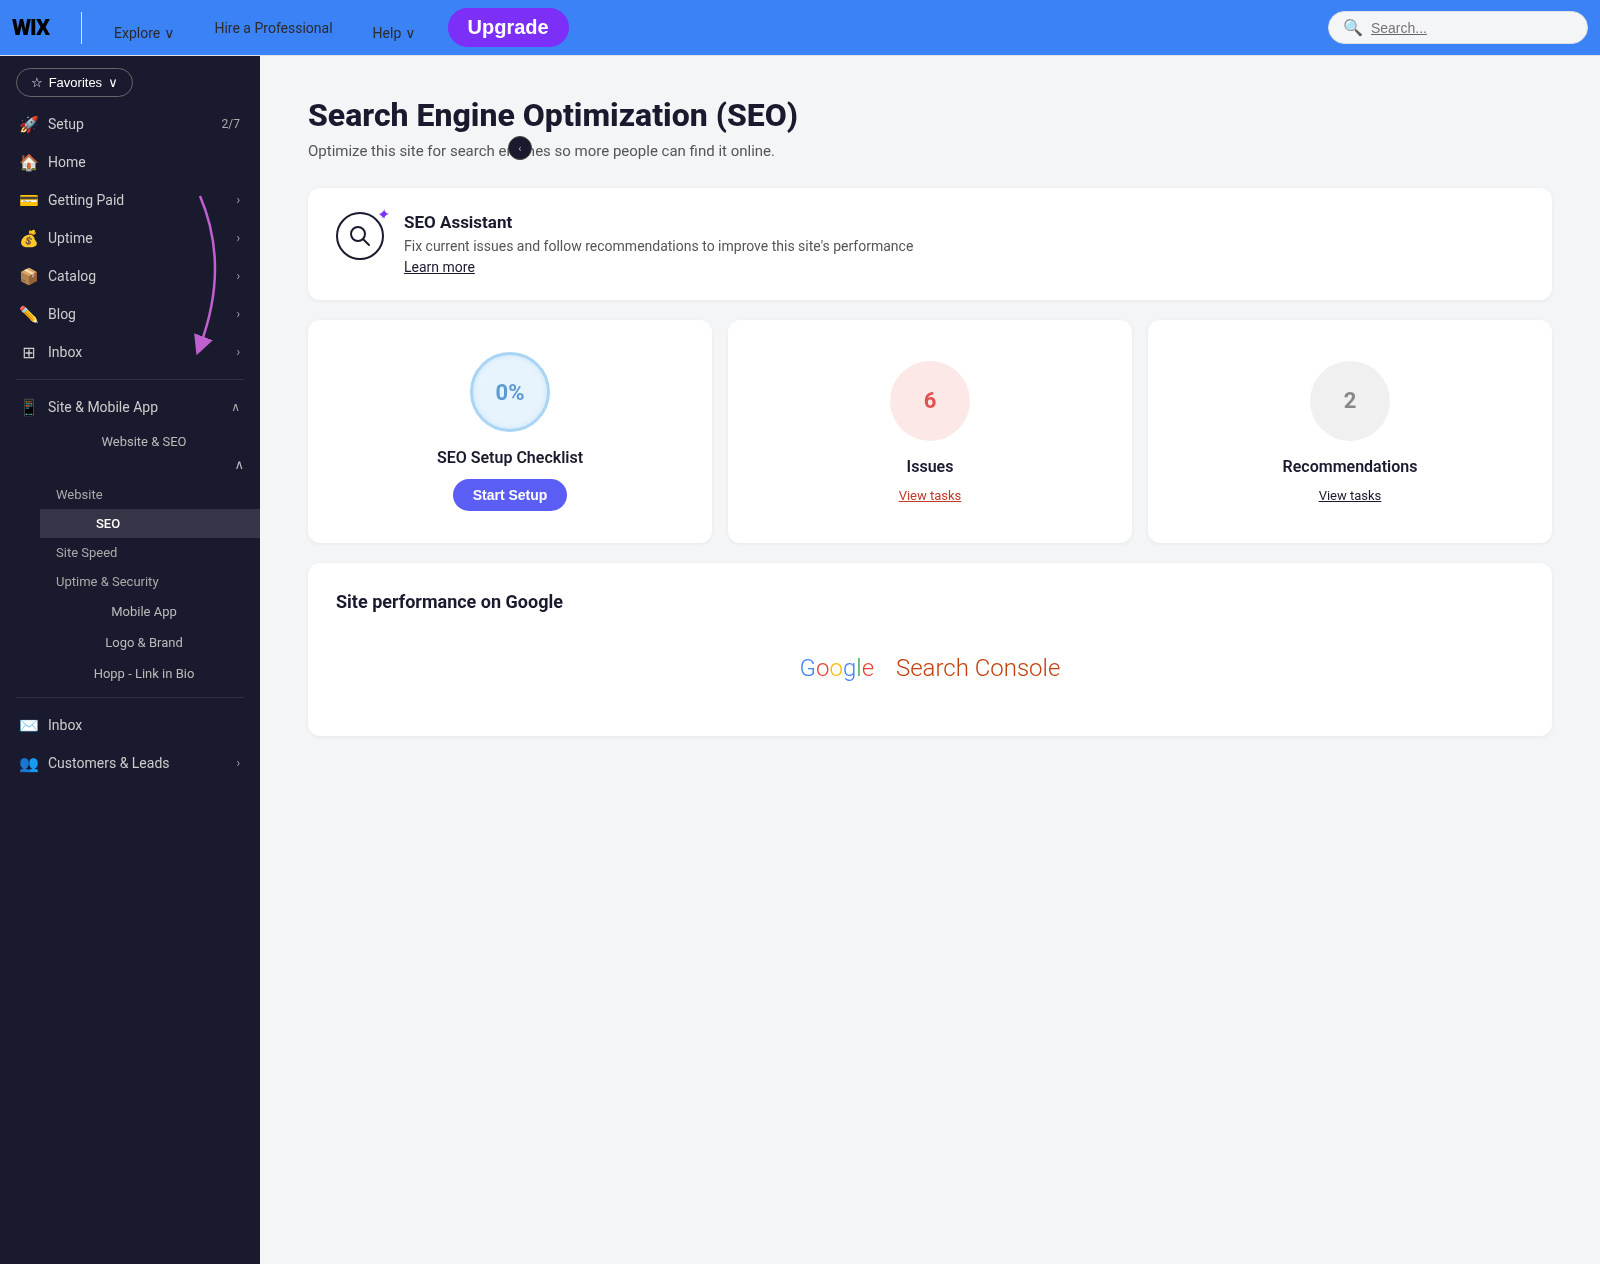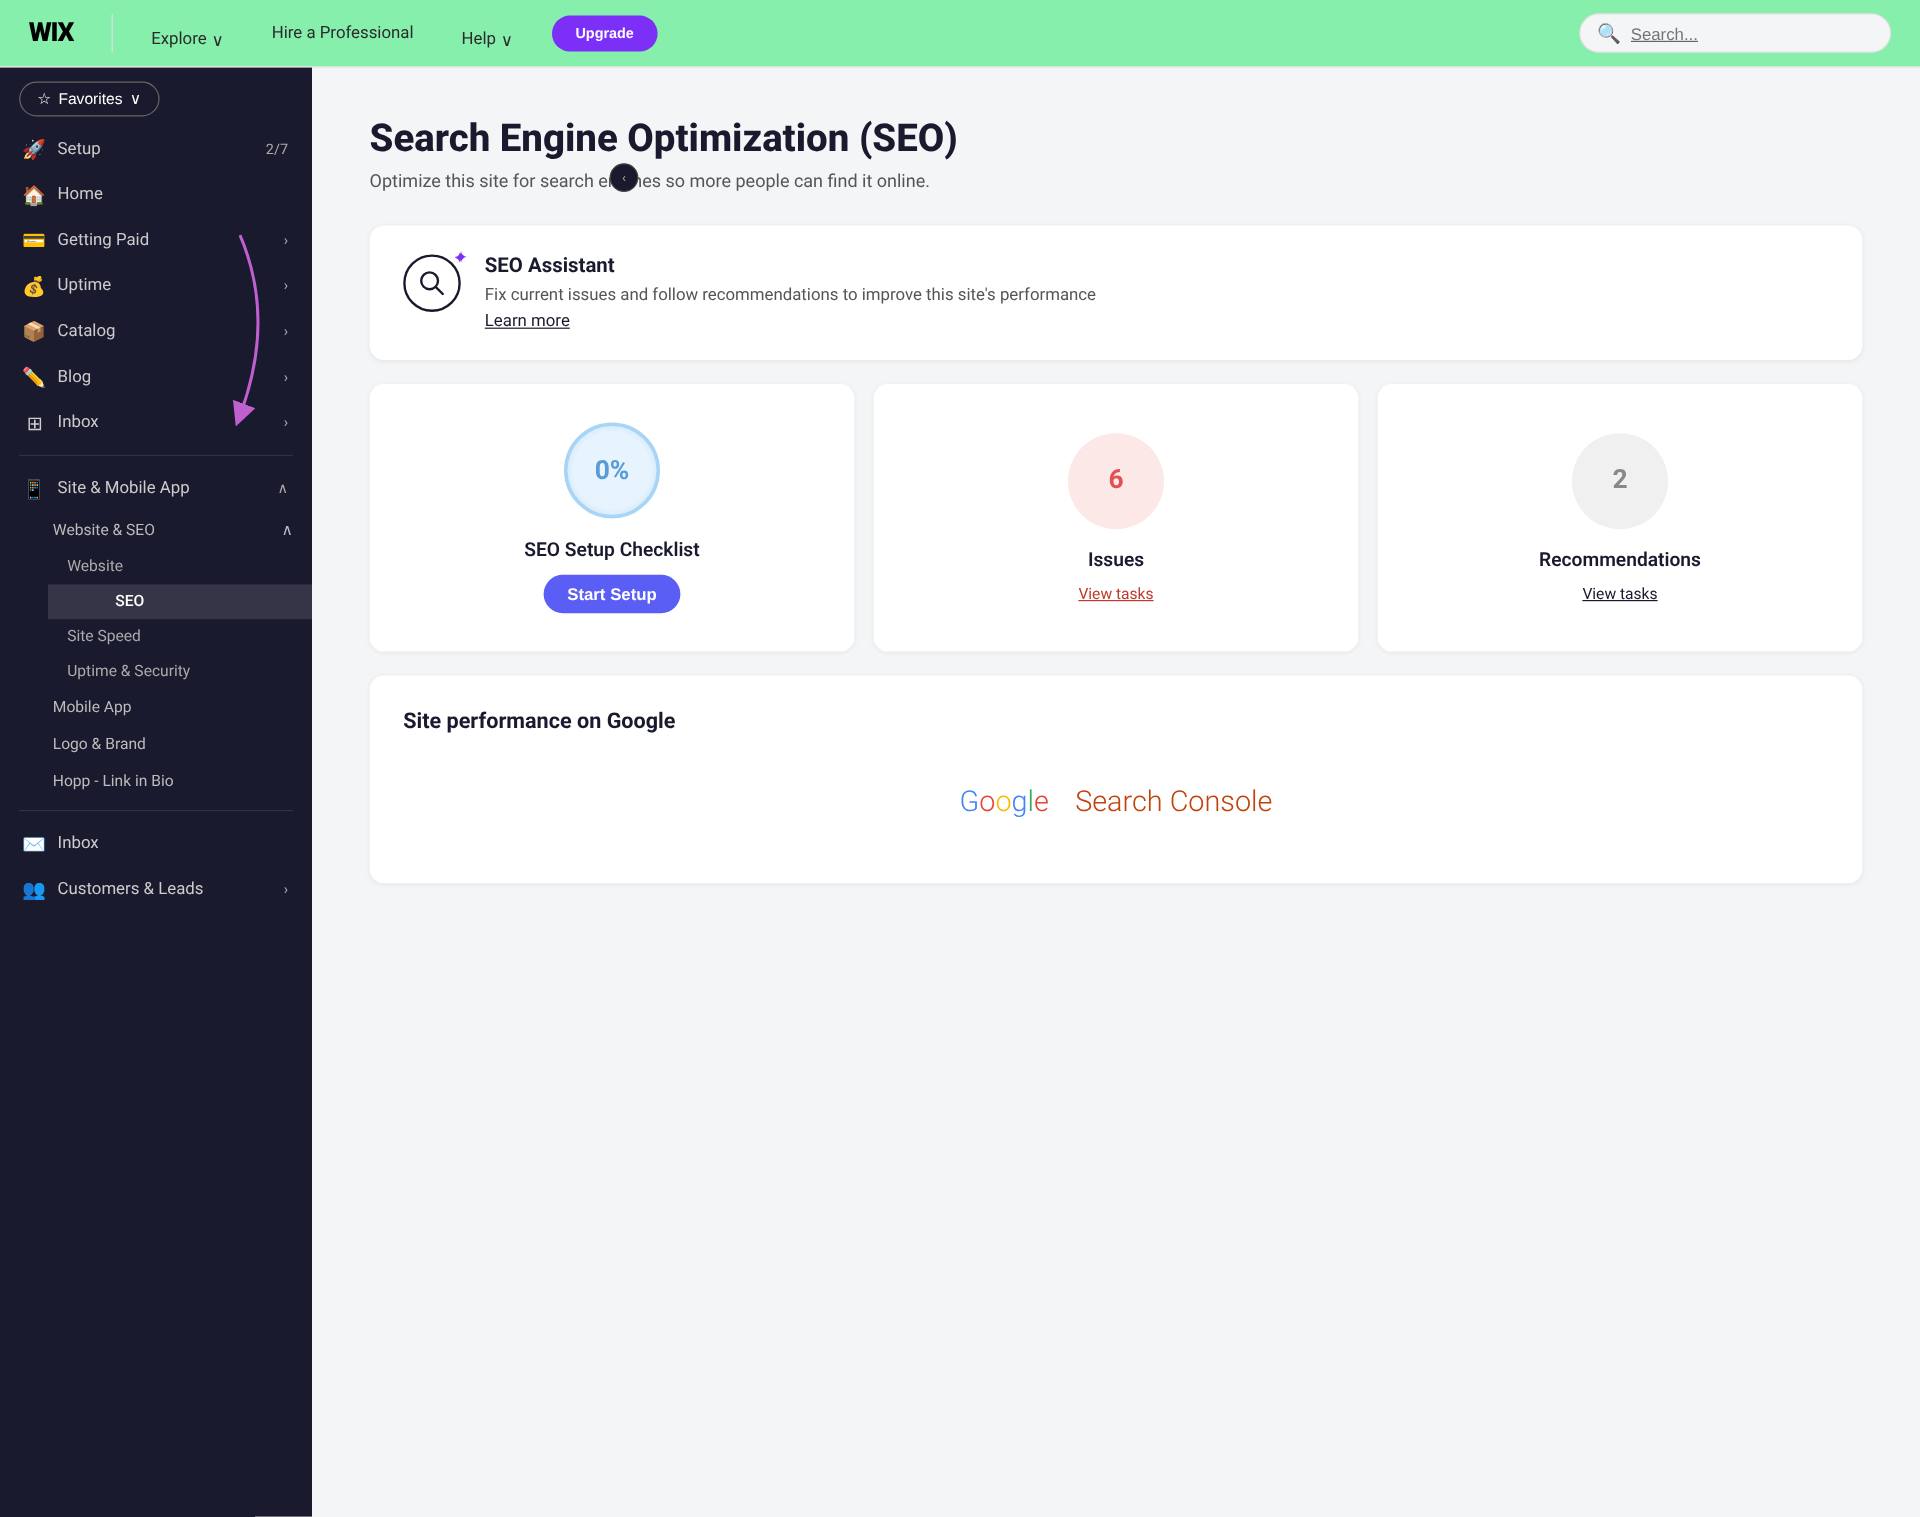--- a/index.html
+++ b/index.html
@@ -2,24 +2,24 @@
 <html><head>
   <meta charset="utf-8">
   <style>
     * { box-sizing: border-box; margin: 0; padding: 0; }
     body { font-family: -apple-system, BlinkMacSystemFont, 'Segoe UI', Roboto, sans-serif; background: #f4f5f7; display: flex; flex-direction: column; height: 100vh; overflow: hidden; }
 
     
     .top-nav {
       display: flex;
       align-items: center;
-      background: #86efac;
+      background: #3b82f6;
       border-bottom: 1px solid #e0e0e0;
       height: 56px;
-      padding: 0 24px;
+      padding: 0 12px;
       gap: 24px;
       flex-shrink: 0;
       z-index: 10;
     }
     .wix-logo {
       font-size: 22px;
       font-weight: 900;
       color: #000;
       letter-spacing: -1px;
       margin-right: 8px;
@@ -45,21 +45,21 @@
       color: #2b2b2b;
       cursor: pointer;
       padding: 4px 8px;
     }
     .upgrade-btn {
       background: #7b2ff7;
       color: #fff;
       border: none;
       border-radius: 20px;
       padding: 8px 20px;
-      font-size: 12px;
+      font-size: 20px;
       font-weight: 600;
       cursor: pointer;
     }
     .search-bar {
       display: flex;
       align-items: center;
       background: #f4f5f7;
       border: 1px solid #e0e0e0;
       border-radius: 20px;
       padding: 6px 14px;
@@ -133,20 +133,21 @@
 
     
     .sub-item {
       display: flex;
       align-items: center;
       padding: 8px 16px 8px 44px;
       cursor: pointer;
       font-size: 13px;
       color: #bbb;
       gap: 8px;
+      flex-direction: column;
     }
 
     .sub-sub-item {
       display: flex;
       align-items: center;
       padding: 7px 16px 7px 56px;
       cursor: pointer;
       font-size: 13px;
       color: #aaa;
       text-align: right;

